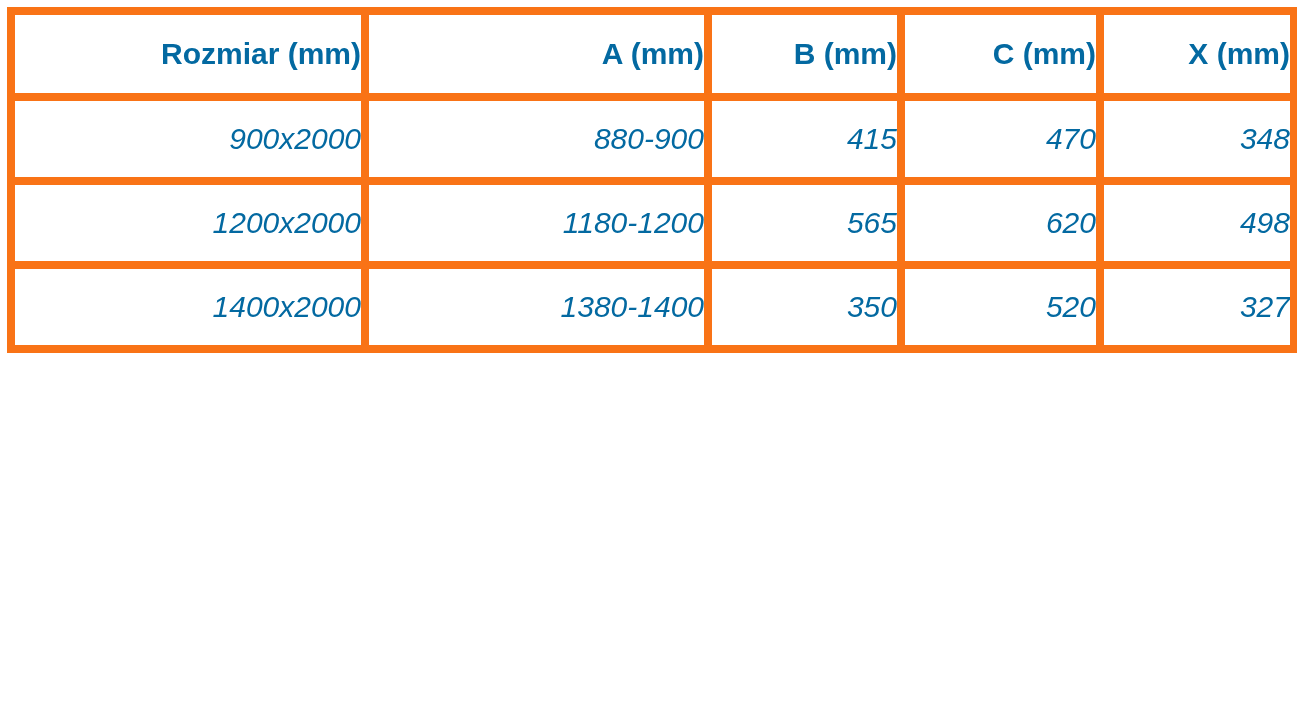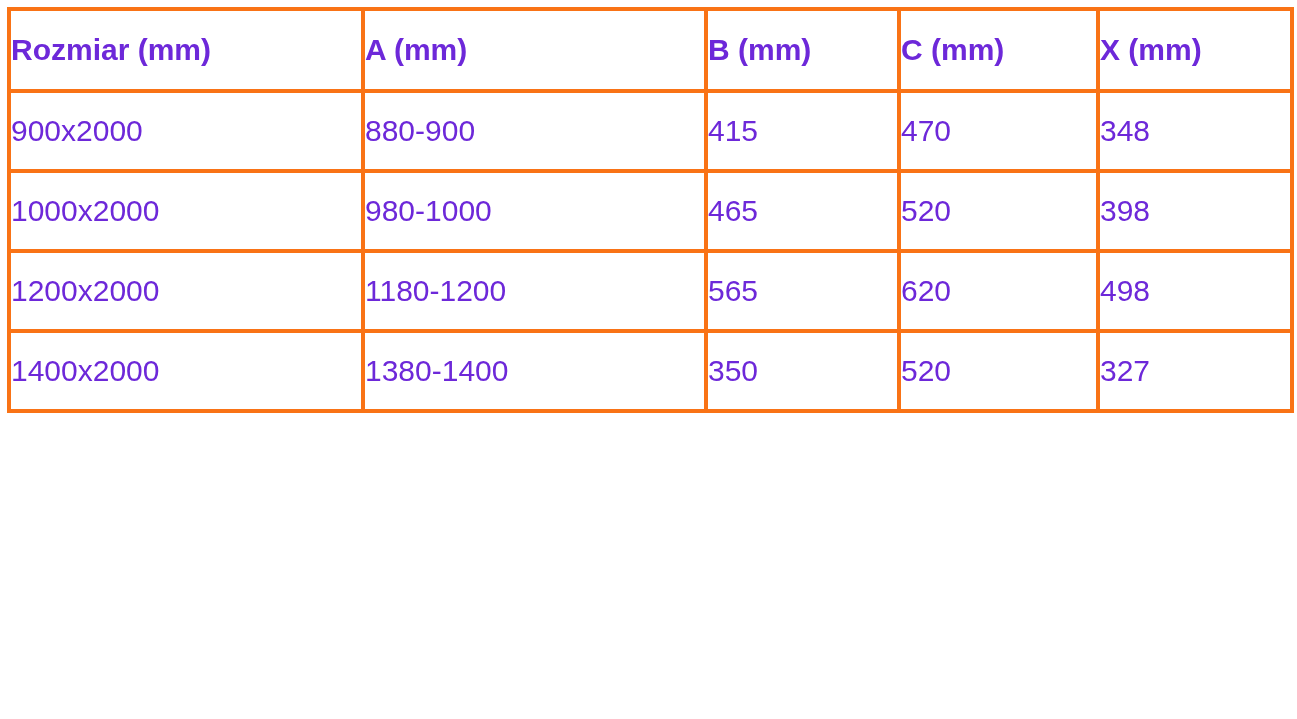--- a/index.html
+++ b/index.html
@@ -19,37 +19,38 @@
     left: 7px;
     top: 7px;
     width: 1286px;
     border-collapse: collapse;
     table-layout: fixed;
     border: 3px solid #000000;
     background: #ffffff;
   }
   table.size-table th,
   table.size-table td {
-    border: 4px solid #f97316;
-    text-align: left;
+    border: 8px solid #f97316;
+    text-align: right;
     vertical-align: middle;
-    color: #6d28d9;
+    color: #0369a1;
     padding: 0;
     overflow: hidden;
     white-space: nowrap;
   }
   table.size-table thead th {
     height: 78px;
     font-size: 30px;
     font-weight: bold;
   }
   table.size-table tbody td {
     height: 76px;
     font-size: 30px;
     font-weight: normal;
+    font-style: italic;
   }
 </style>
 </head>
 <body>
 
 <table class="size-table">
   <colgroup>
     <col style="width:354px">
     <col style="width:343px">
     <col style="width:193px">
@@ -67,27 +68,20 @@
   </thead>
   <tbody>
       <tr>
         <td>900x2000</td>
         <td>880-900</td>
         <td>415</td>
         <td>470</td>
         <td>348</td>
       </tr>
       <tr>
-        <td>1000x2000</td>
-        <td>980-1000</td>
-        <td>465</td>
-        <td>520</td>
-        <td>398</td>
-      </tr>
-      <tr>
         <td>1200x2000</td>
         <td>1180-1200</td>
         <td>565</td>
         <td>620</td>
         <td>498</td>
       </tr>
       <tr>
         <td>1400x2000</td>
         <td>1380-1400</td>
         <td>350</td>

